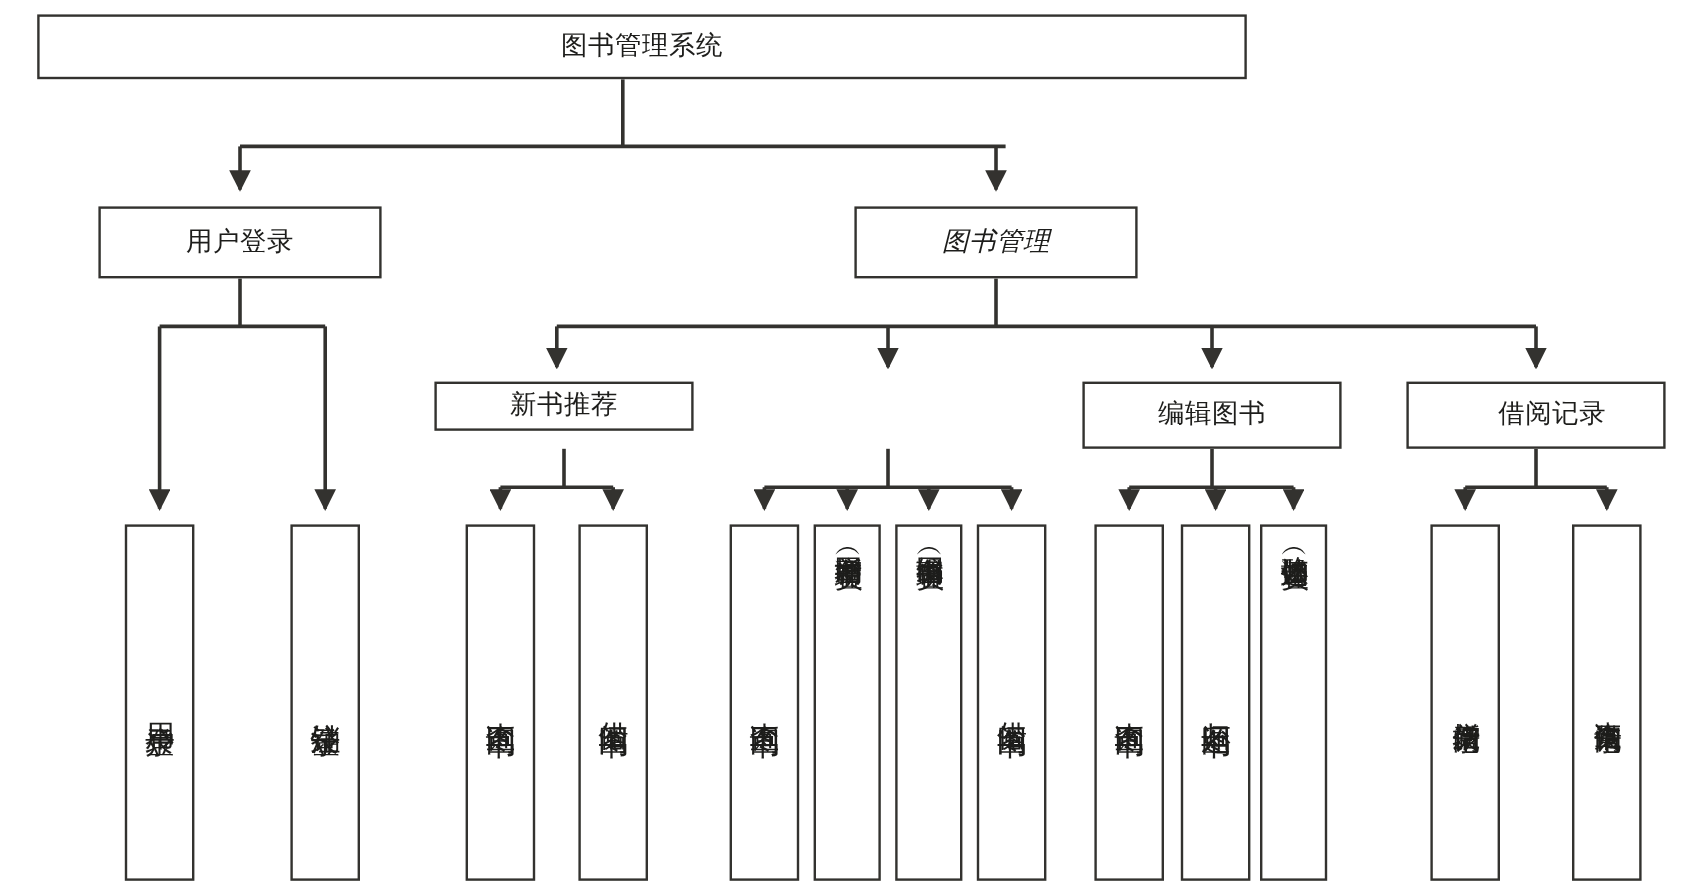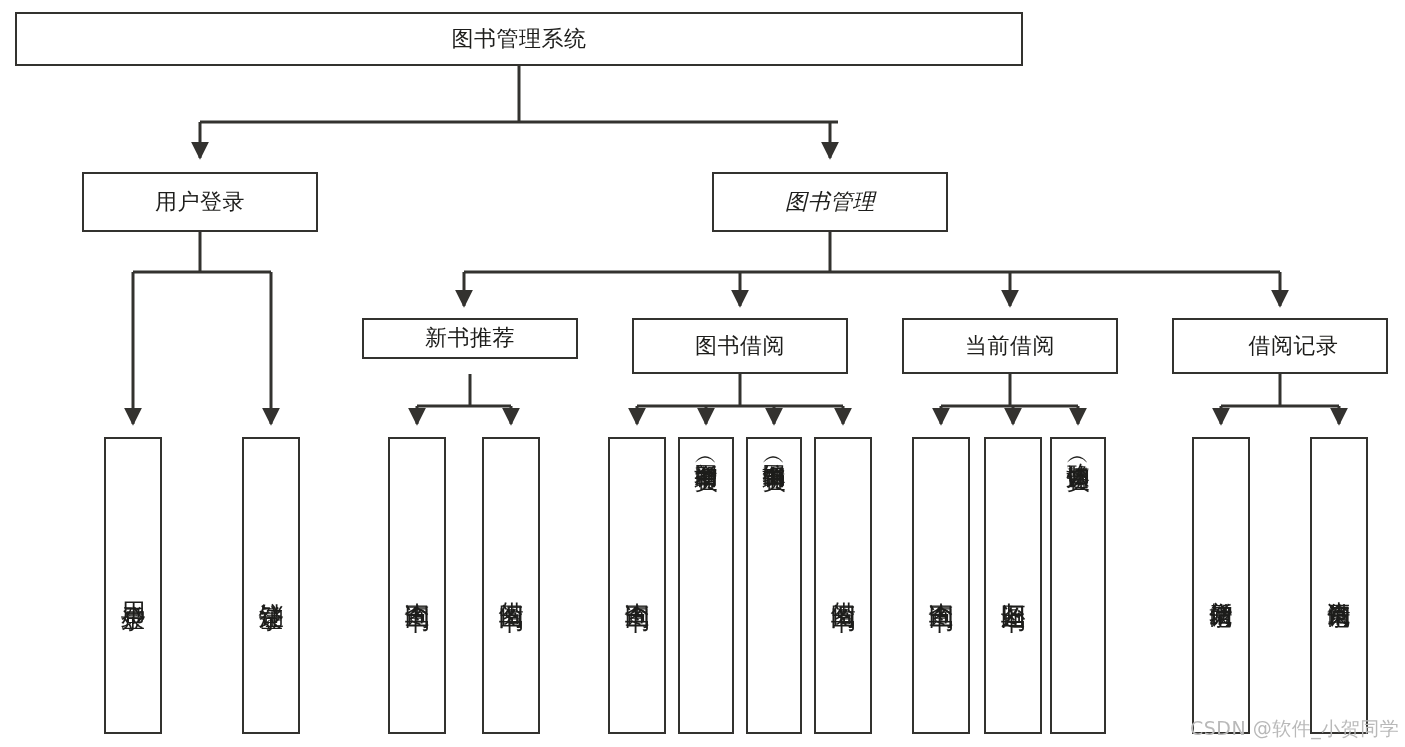--- a/index.html
+++ b/index.html
@@ -31,20 +31,21 @@
     box-sizing: border-box;
     background: #ffffff;
     border: 2px solid #33322f;
     display: flex;
     align-items: center;
     justify-content: center;
     color: #1d1d1b;
   }
   .node.root {
     border-width: 2px;
+    margin-left: 16px;
   }
   .node .label {
     font-size: 22px;
     line-height: 1.1;
     white-space: nowrap;
     letter-spacing: 0.5px;
   }
   .node.vert {
     align-items: flex-start;
     justify-content: center;
@@ -137,25 +138,22 @@
   <div class="node" style="left: 82px; top: 172px; width: 236px; height: 60px;">
     <span class="label">用户登录</span>
   </div>
   <div class="node" style="left: 712px; top: 172px; width: 236px; height: 60px; font-style: italic;">
     <span class="label">图书管理</span>
   </div>
 
   <div class="node" style="left: 362px; top: 318px; width: 216px; height: 41px;">
     <span class="label">新书推荐</span>
   </div>
-  <div class="node" style="left: 632px; top: 318px; width: 216px; height: 56px;">
-    <span class="label">图书借阅</span>
-  </div>
   <div class="node" style="left: 902px; top: 318px; width: 216px; height: 56px;">
-    <span class="label">当前借阅</span>
+    <span class="label">编辑图书</span>
   </div>
   <div class="node" style="left: 1172px; top: 318px; width: 216px; height: 56px; padding-left: 27px;">
     <span class="label">借阅记录</span>
   </div>
 
   <div class="node vert centered" style="left: 104px; top: 437px; width: 58px; height: 297px;">
     <span class="label">用户登录</span>
   </div>
   <div class="node vert centered" style="left: 242px; top: 437px; width: 58px; height: 297px;">
     <span class="label">注销登录</span>
@@ -187,15 +185,14 @@
   <div class="node vert small" style="left: 1050px; top: 437px; width: 56px; height: 297px;">
     <span class="label">确认归还（管理员）</span>
   </div>
   <div class="node vert centered small" style="left: 1192px; top: 437px; width: 58px; height: 297px;">
     <span class="label">新增借阅记录</span>
   </div>
   <div class="node vert centered small" style="left: 1310px; top: 437px; width: 58px; height: 297px;">
     <span class="label">查询借阅记录</span>
   </div>
 
-  <div class="watermark" style="left: 1190px; top: 716px; color: rgb(185, 185, 185);">CSDN @软件_小贺同学</div>
 
 </div>
 
 </body></html>

